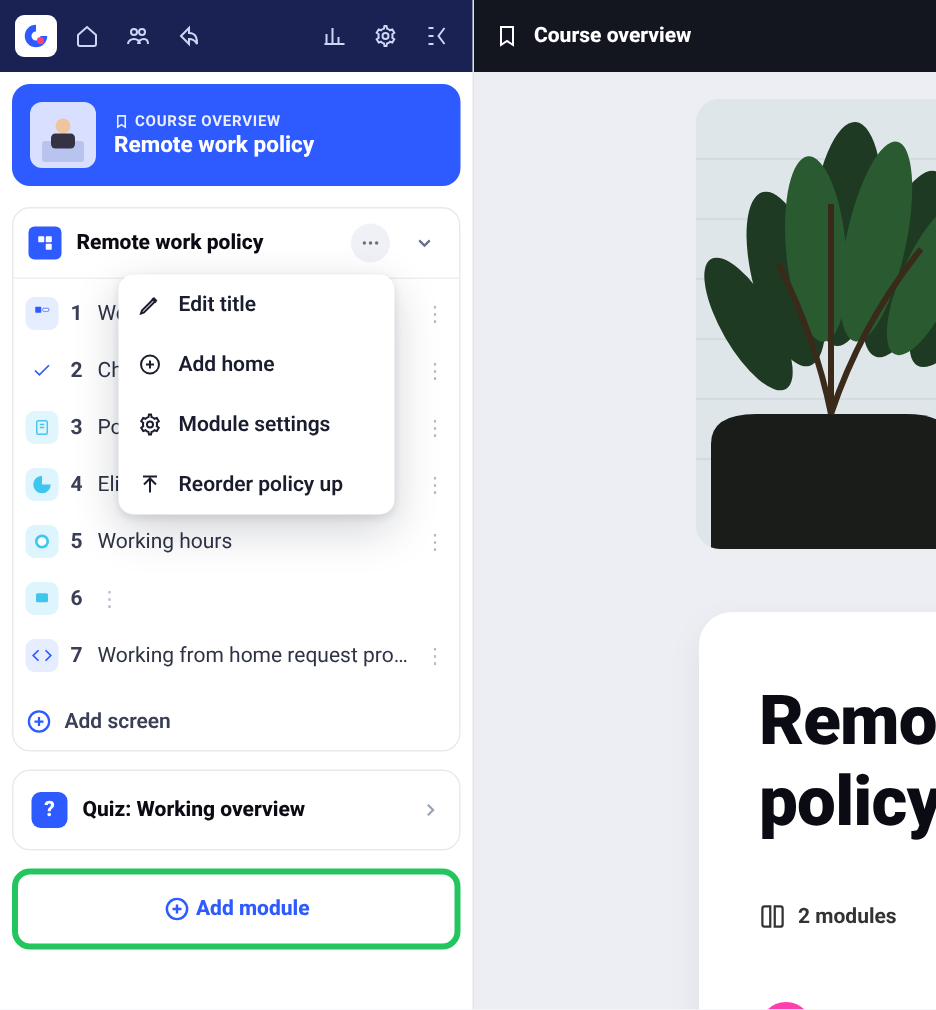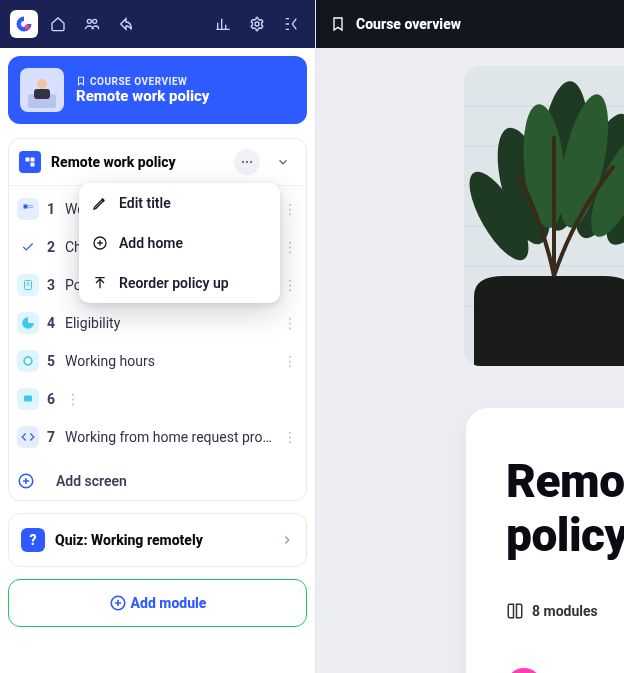--- a/index.html
+++ b/index.html
@@ -114,49 +114,49 @@
   }
   .screen-num { font-weight:700; color:#3a3f57; width:10px; }
   .screen-title { flex:1; color:#2f3346; white-space:nowrap; overflow:hidden; text-overflow:ellipsis; }
   .screen-ico {
     width:22px;height:22px;border-radius:6px;
     display:flex;align-items:center;justify-content:center;
     font-size:12px;
   }
   .dots-vert { color:#b4b9cc; cursor:pointer; width:16px; text-align:center;}
   .add-row {
-    display:flex;align-items:center;gap:21px;
+    display:flex;align-items:center;gap:8px;
     padding: 10px 8px;
     color:#3a3f57;font-weight:600;
     cursor:pointer;
   }
   .quiz-card {
     display:flex;align-items:center;gap:10px;
     padding: 14px 12px;
   }
   .quiz-ico{
     width:24px;height:24px;border-radius:6px;background:#2e5bff;color:#fff;
     display:flex;align-items:center;justify-content:center;font-weight:800;
   }
   .quiz-title{font-weight:800;flex:1;}
   .add-module-btn {
     margin: 4px 0 8px;
-    border: 1px solid #22c55e;
+    border: 4px solid #22c55e;
     background:#fff;
     border-radius: 12px;
     padding: 14px;
     display:flex;align-items:center;justify-content:center;gap:4px;
     color:#2e5bff;font-weight:800;
     cursor:pointer;
   }
   
   .ctx {
     position:absolute;
     left: 70px; top: 44px;
-    width: 201px;
+    width: 184px;
     background:#fff;
     border-radius: 10px;
     box-shadow: 0 10px 30px rgba(10,15,40,.18), 0 2px 6px rgba(10,15,40,.1);
     z-index: 20;
     overflow:hidden;
   }
   .ctx-scroll {
     max-height: 188px;
     overflow-y: scroll;
   }
@@ -315,20 +315,29 @@
                 <svg width="16" height="16" viewBox="0 0 24 24" fill="none" stroke="currentColor" stroke-width="2">
                   <circle cx="12" cy="12" r="9"></circle>
                   <path d="M12 8v8M8 12h8"></path>
                 </svg>
               </span>
             <span>Add home</span>
           </div>
           <div class="ctx-item">
             <span class="ctx-ico">
                 <svg width="16" height="16" viewBox="0 0 24 24" fill="none" stroke="currentColor" stroke-width="2">
+                  <circle cx="12" cy="12" r="3"></circle>
+                  <path d="M19 12c0-.6-.1-1.1-.2-1.7l2-1.5-2-3.4-2.3.9a7 7 0 0 0-2.9-1.7L13 2h-2l-.6 2.6a7 7 0 0 0-2.9 1.7l-2.3-.9-2 3.4 2 1.5A7 7 0 0 0 5 12c0 .6.1 1.1.2 1.7l-2 1.5 2 3.4 2.3-.9a7 7 0 0 0 2.9 1.7L11 22h2l.6-2.6a7 7 0 0 0 2.9-1.7l2.3.9 2-3.4-2-1.5c.1-.6.2-1.1.2-1.7z"></path>
+                </svg>
+              </span>
+            <span>Module settings</span>
+          </div>
+          <div class="ctx-item">
+            <span class="ctx-ico">
+                <svg width="16" height="16" viewBox="0 0 24 24" fill="none" stroke="currentColor" stroke-width="2">
                   <path d="M12 20V6M6 12l6-6 6 6M5 4h14"></path>
                 </svg>
               </span>
             <span>Reorder policy up</span>
           </div>
         </div>
       </div>
 
       <ul class="screens" id="screens-list">
           <li class="screen-row">
@@ -412,21 +421,21 @@
               <path d="M12 8v8M8 12h8"></path>
             </svg>
           </span>
         <span>Add screen</span>
       </div>
     </div>
 
     <div class="card">
       <div class="quiz-card">
         <div class="quiz-ico">?</div>
-        <div class="quiz-title">Quiz: Working remotely</div>
+        <div class="quiz-title">Quiz: Working overview</div>
         <span>
             <svg width="14" height="14" viewBox="0 0 24 24" fill="none" stroke="#9aa0b5" stroke-width="2.5">
               <path d="M9 6l6 6-6 6"></path>
             </svg>
           </span>
       </div>
     </div>
 
     <div class="add-module-btn">
       <span>
@@ -487,21 +496,21 @@
     </div>
 
     <div class="white-sheet">
       <div class="big-title">Remote work policy</div>
       <div class="meta-row">
         <span>
             <svg width="18" height="18" viewBox="0 0 24 24" fill="none" stroke="currentColor" stroke-width="2">
               <path d="M3 5a2 2 0 0 1 2-2h5v18H5a2 2 0 0 1-2-2V5zM21 5a2 2 0 0 0-2-2h-5v18h5a2 2 0 0 0 2-2V5z"></path>
             </svg>
           </span>
-        <span>8 modules</span>
+        <span>2 modules</span>
       </div>
       <div class="trainer">
         <div class="avatar">AD</div>
 
       </div>
     </div>
   </div>
 </div>
 
 </body></html>

